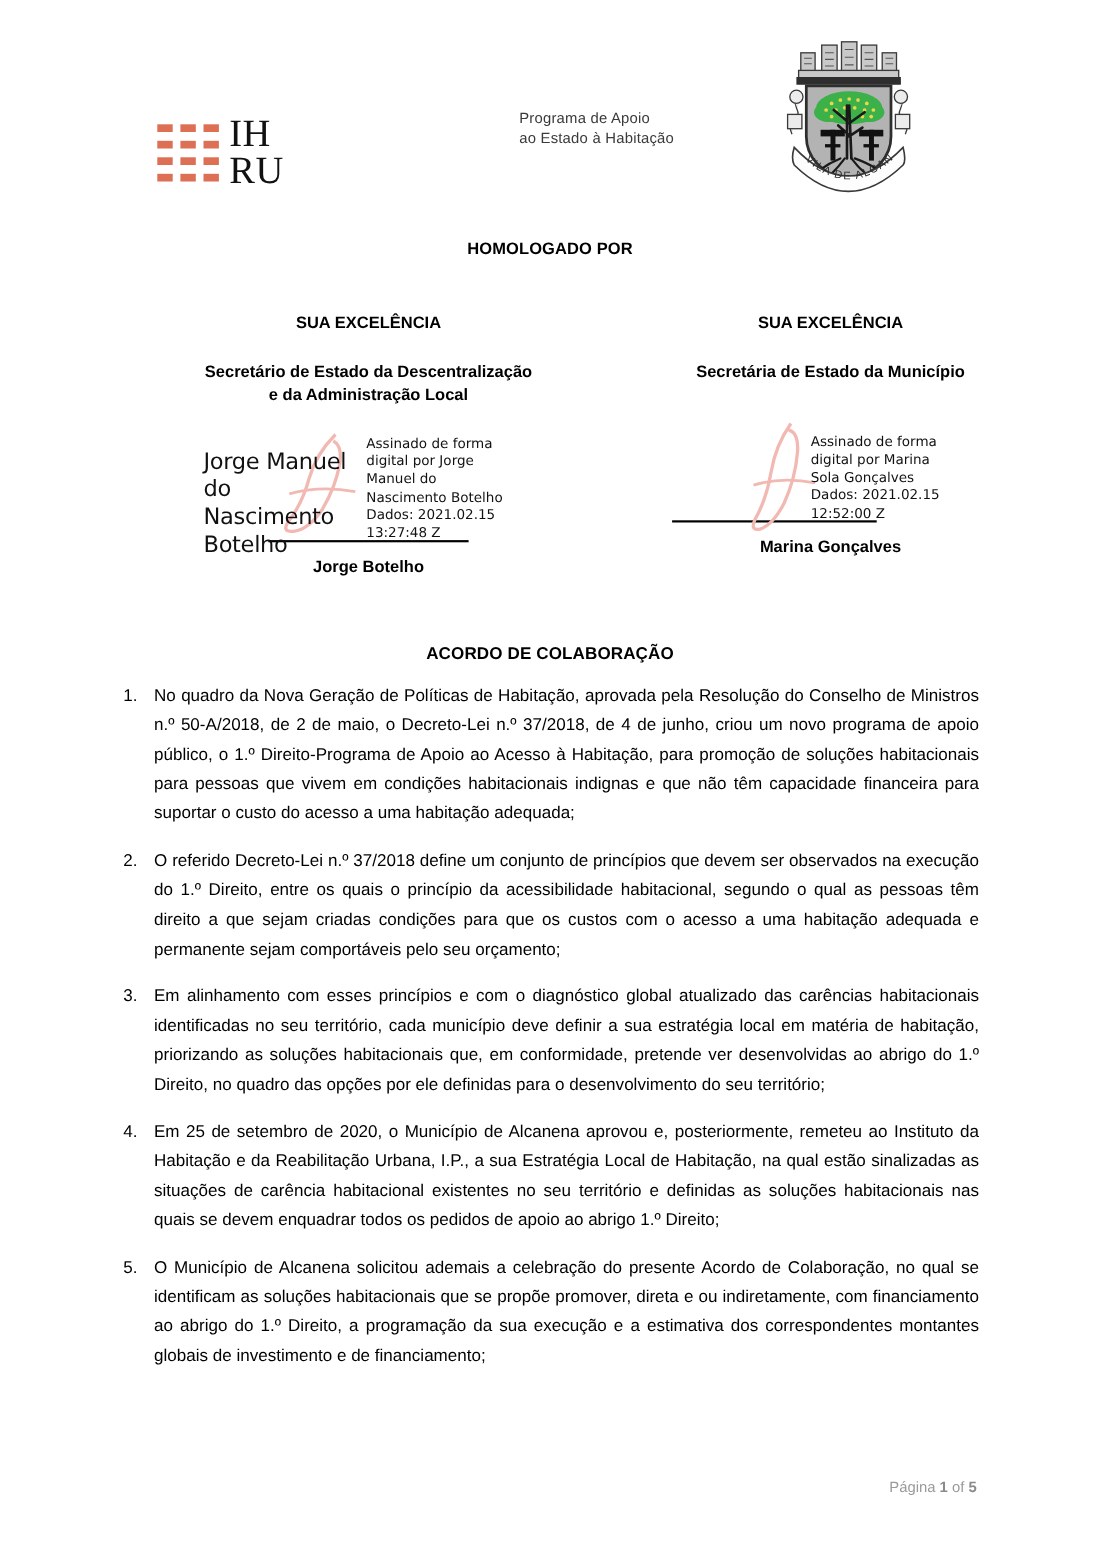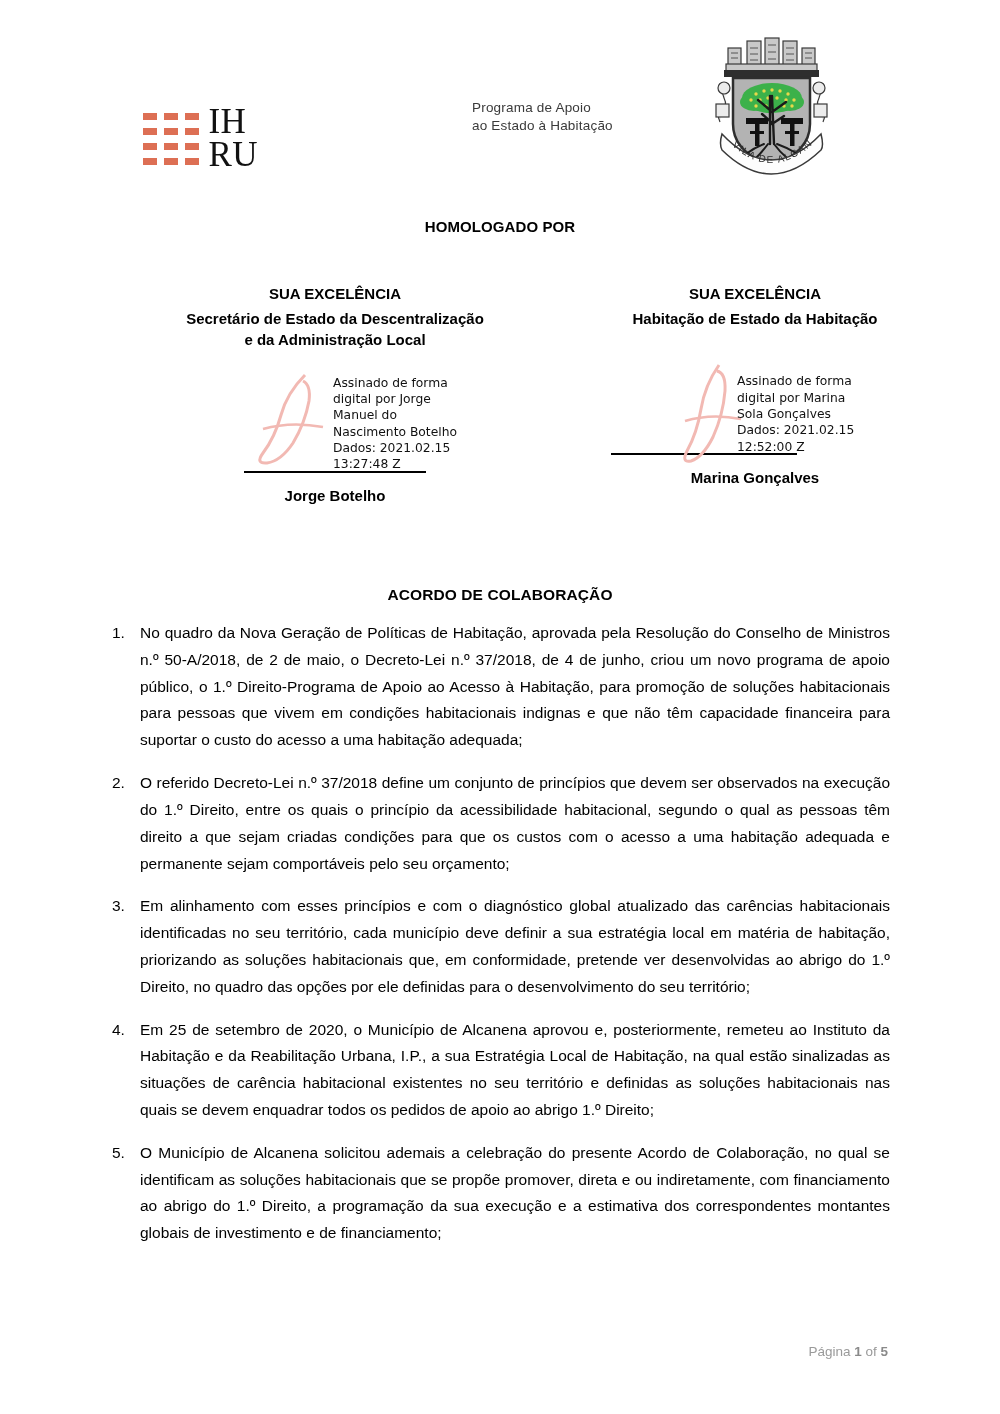--- a/index.html
+++ b/index.html
@@ -128,21 +128,21 @@
   .sig-col {
     position: absolute;
     text-align: center;
   }
   .sig-col.left  { left: 120px; width: 430px; }
   .sig-col.right { left: 545px; width: 420px; }
 
   .sig-excel {
     font-size: 15px;
     font-weight: bold;
-    margin-bottom: 6px;
+    margin-bottom: 26px;
   }
   .sig-role {
     font-size: 15px;
     font-weight: bold;
     line-height: 1.42;
   }
   .sig-block {
     position: relative;
     margin: 0 auto;
     text-align: left;
@@ -342,35 +342,38 @@
     <div class="sig-col left">
       <div class="sig-excel">SUA EXCELÊNCIA</div>
       <div class="sig-role" style="white-space:pre-line">Secretário de Estado da Descentralização
 e da Administração Local</div>
 
       <div class="sig-block" style="width:300px; margin-top:24px; height:96px;">
         <svg class="sig-flourish" style="left:62px; top:-4px;" width="90" height="100" viewBox="0 0 90 100">
           <path d="M58 4 Q40 22 34 44 Q28 66 16 82 Q8 93 20 92 Q34 90 46 72 Q58 52 62 30 Q64 14 56 10" fill="none" stroke="#f2b9b3" stroke-width="3"></path>
           <path d="M16 58 Q44 50 76 56" fill="none" stroke="#f2b9b3" stroke-width="2.6"></path>
         </svg>
+        <div class="sig-name-big" style="position:absolute; left:0; top:12px; width:130px;">Jorge Manuel
+do Nascimento
+Botelho</div>
         <div class="sig-meta" style="position:absolute; left:148px; top:0px; width:152px;">Assinado de forma
 digital por Jorge
 Manuel do
 Nascimento Botelho
 Dados: 2021.02.15
 13:27:48 Z</div>
       </div>
 
       <div class="sig-line" style="width:182px; margin:0 auto 14px;"></div>
       <div class="sig-final">Jorge Botelho</div>
     </div>
 
     <div class="sig-col right">
       <div class="sig-excel">SUA EXCELÊNCIA</div>
-      <div class="sig-role" style="white-space:pre-line">Habitação de Estado da Habitação</div>
+      <div class="sig-role" style="white-space:pre-line">Secretária de Estado da Município</div>
 
       <div class="sig-block" style="width:300px; margin-top:38px; height:86px;">
         <svg class="sig-flourish" style="left:70px; top:-8px;" width="80" height="110" viewBox="0 0 80 110">
           <path d="M44 6 Q30 26 26 50 Q22 74 12 92 Q6 104 16 102 Q28 98 38 78 Q48 56 50 32 Q51 14 42 12" fill="none" stroke="#f2b9b3" stroke-width="3"></path>
           <path d="M10 62 Q36 54 66 60" fill="none" stroke="#f2b9b3" stroke-width="2.6"></path>
         </svg>
         <div class="sig-meta" style="position:absolute; left:132px; top:6px; width:158px;">Assinado de forma
 digital por Marina
 Sola Gonçalves
 Dados: 2021.02.15

